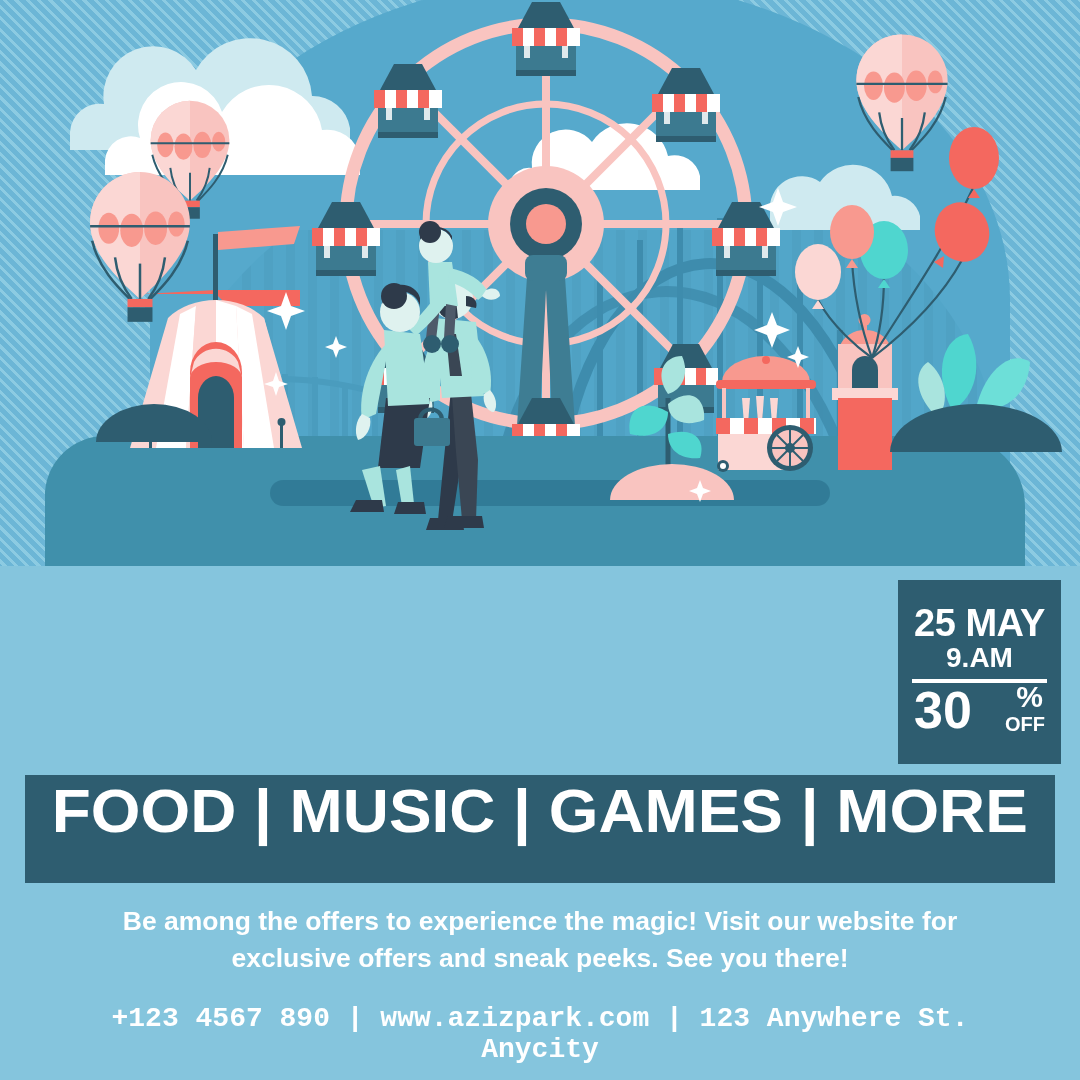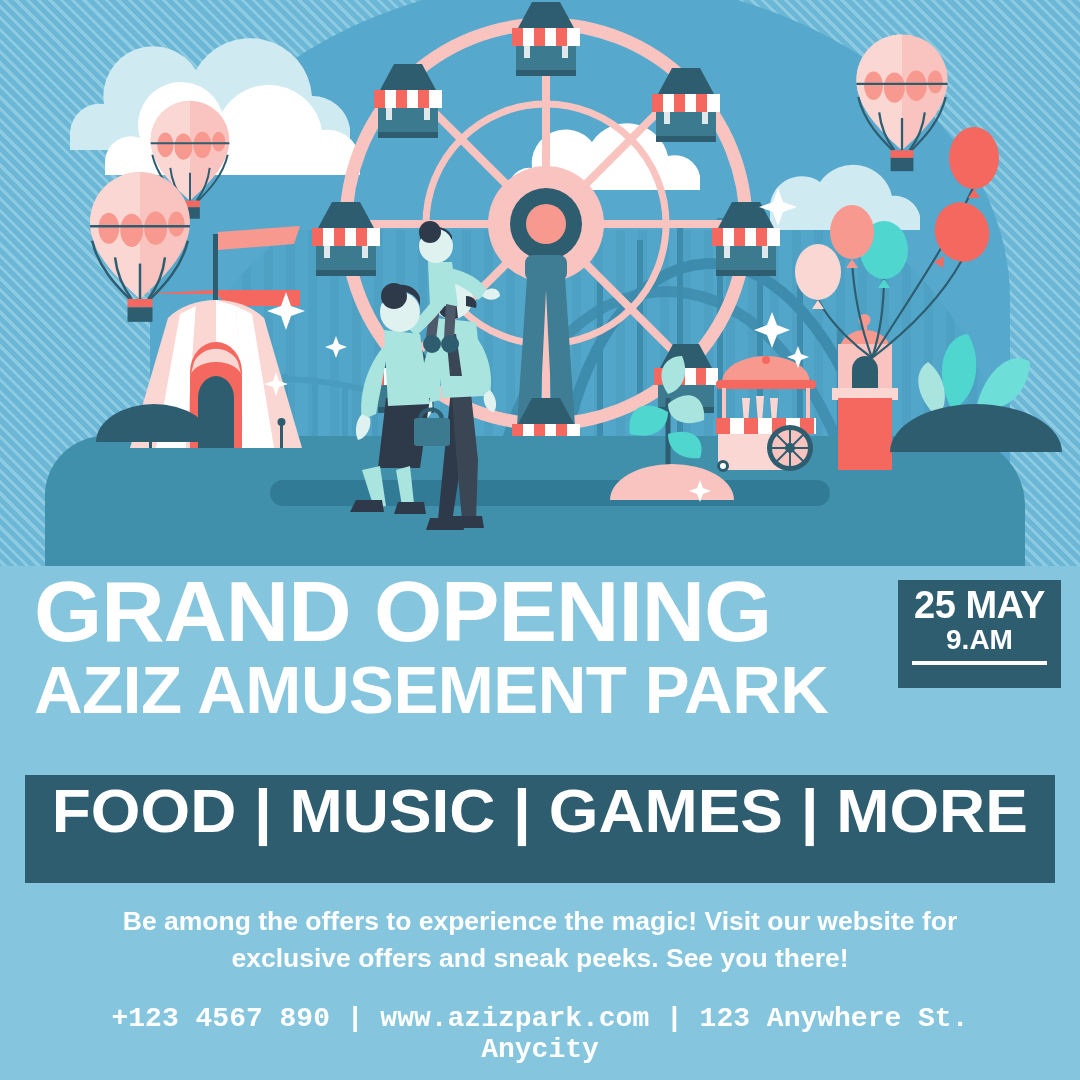--- a/index.html
+++ b/index.html
@@ -30,22 +30,22 @@
     letter-spacing:-1px;margin:0;white-space:nowrap;
     transform:scaleX(1.02);transform-origin:left center;
   }
   .h2{
     font-weight:bold;color:#ffffff;font-size:66px;line-height:1.0;
     letter-spacing:-0.5px;margin:6px 0 0 0;white-space:nowrap;
     transform:scaleX(1.02);transform-origin:left center;
   }
 
   .badge{
-    position:absolute;right:19px;top:14px;width:163px;height:108px;
-    background:#2e5d70;color:#fff;text-align:center;padding-top:6px;
+    position:absolute;right:19px;top:14px;width:163px;height:184px;
+    background:#2e5d70;color:#fff;text-align:center;padding-top:24px;
   }
   .badge .dline1{font-size:38px;font-weight:bold;line-height:1.0;letter-spacing:-0.5px;}
   .badge .dline2{font-size:28px;font-weight:bold;line-height:1.1;margin-top:1px;letter-spacing:0px;}
   .badge .rule{height:4px;background:#fff;margin:5px 14px 4px 14px;}
   .badge .offrow{position:relative;height:58px;}
   .badge .num{
     position:absolute;left:16px;top:-3px;font-size:52px;font-weight:bold;line-height:1;
   }
   .badge .pct{position:absolute;right:18px;top:-5px;font-size:30px;font-weight:bold;line-height:1;}
   .badge .off{position:absolute;right:16px;top:27px;font-size:20px;font-weight:bold;line-height:1;}
@@ -527,29 +527,30 @@
           <path d="M700 480 L703 488 L711 491 L703 494 L700 502 L697 494 L689 491 L697 488 Z"></path>
         </g>
 
       </g>
     </svg>
   </div>
 
   <div class="content">
 
     <div class="headrow">
-      <div class="headtext">
-        <div class="h1">GRAND OPENING</div>
-        <div class="h2">AZIZ AMUSEMENT PARK</div>
-      </div>
 
       <div class="badge">
         <div class="dline1">25 MAY</div>
         <div class="dline2">9.AM</div>
         <div class="rule"></div>
+        <div class="offrow">
+          <span class="num">30</span>
+          <span class="pct">%</span>
+          <span class="off">OFF</span>
+        </div>
       </div>
     </div>
 
     <div class="strip">
       <span class="strip-text">FOOD | MUSIC | GAMES | MORE</span>
     </div>
 
     <div class="para">Be among the offers to experience the magic! Visit our website for exclusive offers and sneak peeks. See you there!</div>
 
     <div class="contact">+123 4567 890 | www.azizpark.com | 123 Anywhere St. Anycity</div>

